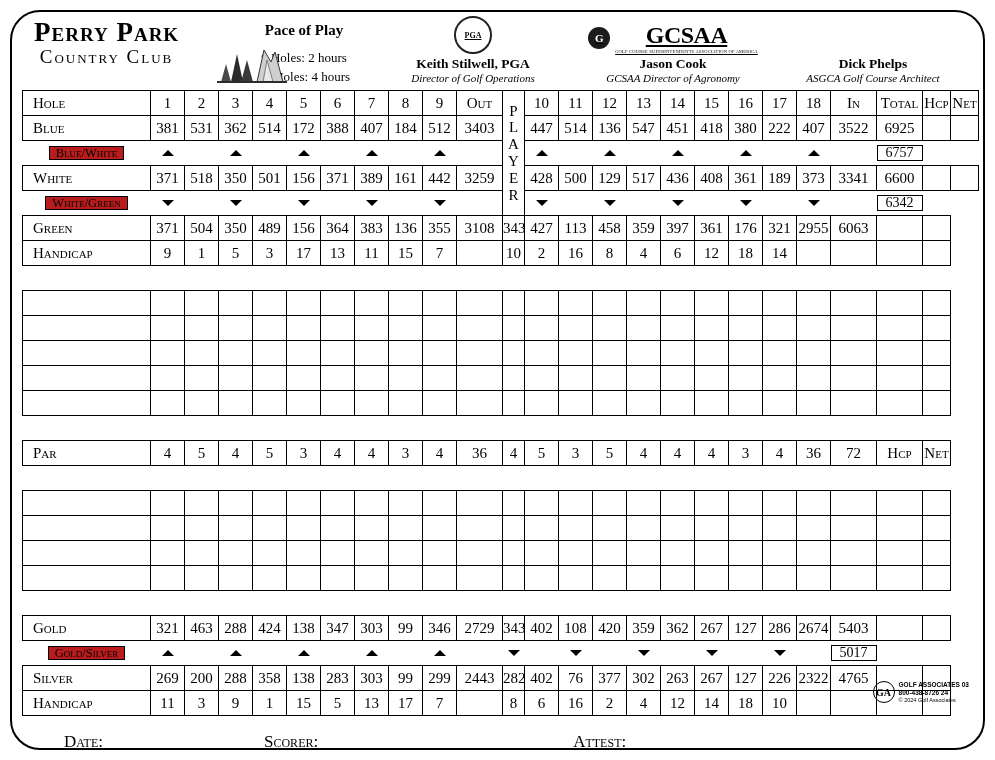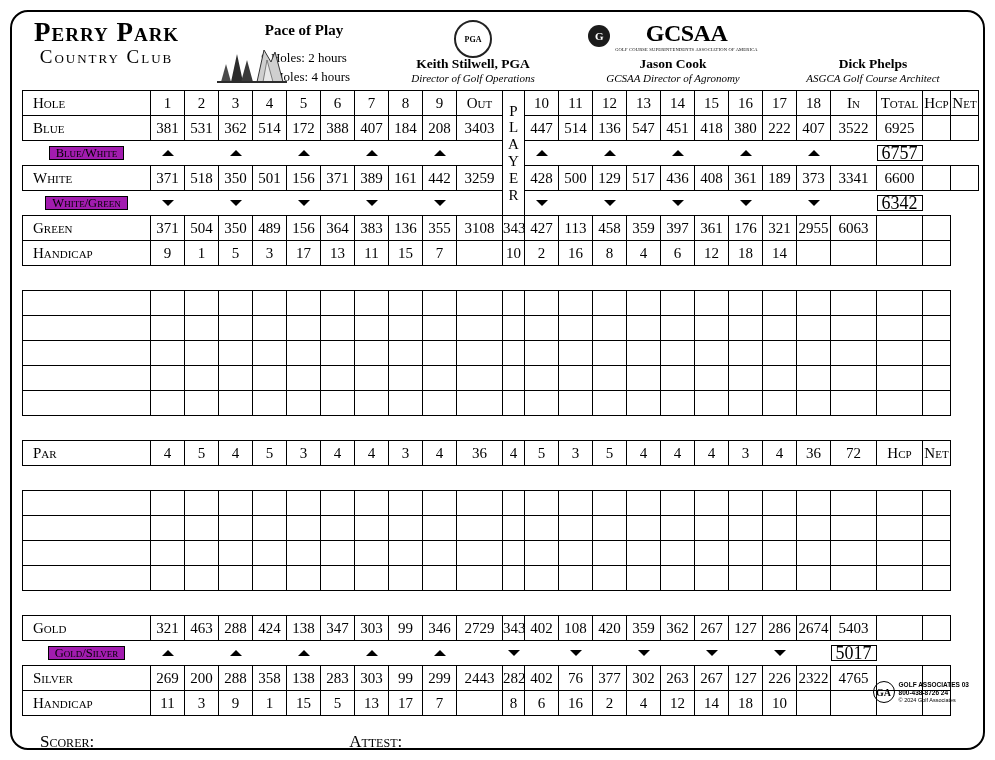--- a/index.html
+++ b/index.html
@@ -1,57 +1,57 @@
 <!DOCTYPE html>
 <html><head>
 <meta charset="utf-8">
 <style>
   html,body{margin:0;padding:0;background:#ffffff;}
   body{width:995px;height:760px;font-family:"Liberation Serif",serif;color:#000;}
-  .card{position:relative;width:975px;height:740px;margin:10px;border:2px solid #000;border-radius:18px;box-sizing:border-box;overflow:hidden;}
+  .card{position:relative;width:975px;height:740px;margin:10px;border:2px solid #000;border-radius:30px;box-sizing:border-box;overflow:hidden;}
 
   
   .header{display:flex;align-items:flex-start;height:78px;padding:6px 10px 0 10px;box-sizing:border-box;}
   .logo-block{width:255px;padding-left:12px;}
   .logo-line1{font-variant:small-caps;font-weight:bold;font-size:27px;letter-spacing:1px;line-height:1.05;}
   .logo-line2{font-variant:small-caps;font-size:19px;letter-spacing:2px;text-align:center;padding-right:56px;}
   .trees{position:absolute;left:205px;top:28px;width:70px;height:45px;}
   .pace{width:175px;text-align:center;font-size:13px;padding-top:4px;}
   .pace .t{font-weight:bold;font-size:15px;margin-bottom:10px;}
   .pace .l{font-size:13px;line-height:1.45;}
   .staff{flex:1;display:flex;justify-content:space-around;padding-top:2px;}
   .person{text-align:center;width:200px;}
   .person .nm{font-weight:bold;font-size:13.5px;margin-top:2px;}
   .person .ti{font-style:italic;font-size:11px;}
-  .badge{height:34px;display:flex;align-items:flex-start;justify-content:center;}
+  .badge{height:34px;display:flex;align-items:flex-end;justify-content:center;text-decoration:underline;}
   .pga-seal{width:34px;height:34px;border-radius:50%;background:#fff;border:2px solid #222;display:flex;align-items:center;justify-content:center;font-size:8px;font-weight:bold;}
   .gcsaa{display:flex;align-items:center;gap:5px;}
   .gcsaa .mark{width:22px;height:22px;border-radius:50%;background:#1b1b1b;color:#fff;font-size:11px;font-weight:bold;display:flex;align-items:center;justify-content:center;}
   .gcsaa .wd{font-weight:bold;font-size:24px;letter-spacing:-0.5px;}
   .gcsaa .sub{font-size:4.5px;letter-spacing:.2px;}
 
   
   table.sc{border-collapse:collapse;table-layout:fixed;width:951px;margin:0 10px;}
   table.sc td{border:1px solid #000;height:24px;text-align:center;font-size:15px;padding:0;}
   .lbl{text-align:left !important;padding-left:10px !important;font-variant:small-caps;font-size:19px;}
   .lbl-sm{font-size:17px;}
   .hd{font-variant:small-caps;font-size:19px;font-weight:normal;}
   .num{font-size:15px;}
   .outin{font-variant:small-caps;font-size:18px;}
   .blank td{height:26px;}
   .player-cell{width:22px;font-variant:small-caps;font-size:15px;line-height:1.12;vertical-align:middle;}
   .nb{border:none !important;}
-  .pill{display:inline-block;border:1px solid #000;font-variant:small-caps;font-size:12.5px;padding:0 6px;background:#a21caf;}
+  .pill{display:inline-block;border:1px solid #000;font-variant:small-caps;font-size:12.5px;padding:0 6px;background:#b91c1c;}
   .pill-wrap{height:12px;line-height:12px;text-align:center;}
   .tee-row td{height:23px;}
   .tri-up, .tri-dn{display:block;width:0;height:0;margin:0 auto;}
   .tri-up{border-left:6px solid transparent;border-right:6px solid transparent;border-bottom:6px solid #000;}
   .tri-dn{border-left:6px solid transparent;border-right:6px solid transparent;border-top:6px solid #000;}
   .markers td{height:9px;border:none !important;}
-  .boxed-small{border:1px solid #000;font-size:18px;display:block;line-height:14px;}
+  .boxed-small{border:1px solid #000;font-size:14px;display:block;line-height:14px;}
   .hcpnet{width:28px;font-variant:small-caps;font-size:15px;}
   .spacer-row td{border:none;height:7px;}
 
   
   .footer{display:flex;align-items:center;height:40px;margin:6px 12px 0 12px;font-variant:small-caps;font-size:17px;}
   .footer .fi{display:flex;align-items:flex-end;margin-right:30px;}
   .uline{border-bottom:1.5px solid #000;display:inline-block;height:17px;}
   .ga{position:absolute;right:14px;bottom:44px;display:flex;align-items:center;gap:4px;}
   .ga .gcirc{width:20px;height:20px;border:1.5px solid #000;border-radius:50%;font-size:10px;font-weight:bold;display:flex;align-items:center;justify-content:center;}
   .ga .gtxt{font-family:"Liberation Sans",sans-serif;font-size:6.5px;line-height:1.25;font-weight:bold;}
@@ -166,21 +166,21 @@
     <tr class="tee-row">
       <td class="lbl">Blue</td>
       <td class="num">381</td>
       <td class="num">531</td>
       <td class="num">362</td>
       <td class="num">514</td>
       <td class="num">172</td>
       <td class="num">388</td>
       <td class="num">407</td>
       <td class="num">184</td>
-      <td class="num">208</td>
+      <td class="num">512</td>
       <td class="num">3403</td>
       <td class="num">447</td>
       <td class="num">514</td>
       <td class="num">136</td>
       <td class="num">547</td>
       <td class="num">451</td>
       <td class="num">418</td>
       <td class="num">380</td>
       <td class="num">222</td>
       <td class="num">407</td>
@@ -783,20 +783,24 @@
   <div class="ga">
     <div class="gcirc">GA</div>
     <div class="gtxt">
       <div>GOLF ASSOCIATES 03</div>
       <div>800-438-8726 24</div>
       <div class="c">© 2024 Golf Associates</div>
     </div>
   </div>
 
   <div class="footer">
+    <div class="fi" style="margin-left:40px;">
+      <span>Date:</span>
+      <span class="uline" style="width:115px;"></span>
+    </div>
     <div class="fi" style="margin-left:16px;align-items:center;">
       <span>Scorer:</span>
       <span class="uline" style="width:195px;"></span>
     </div>
     <div class="fi" style="margin-left:30px;">
       <span>Attest:</span>
       <span class="uline" style="width:255px;"></span>
     </div>
   </div>
 

